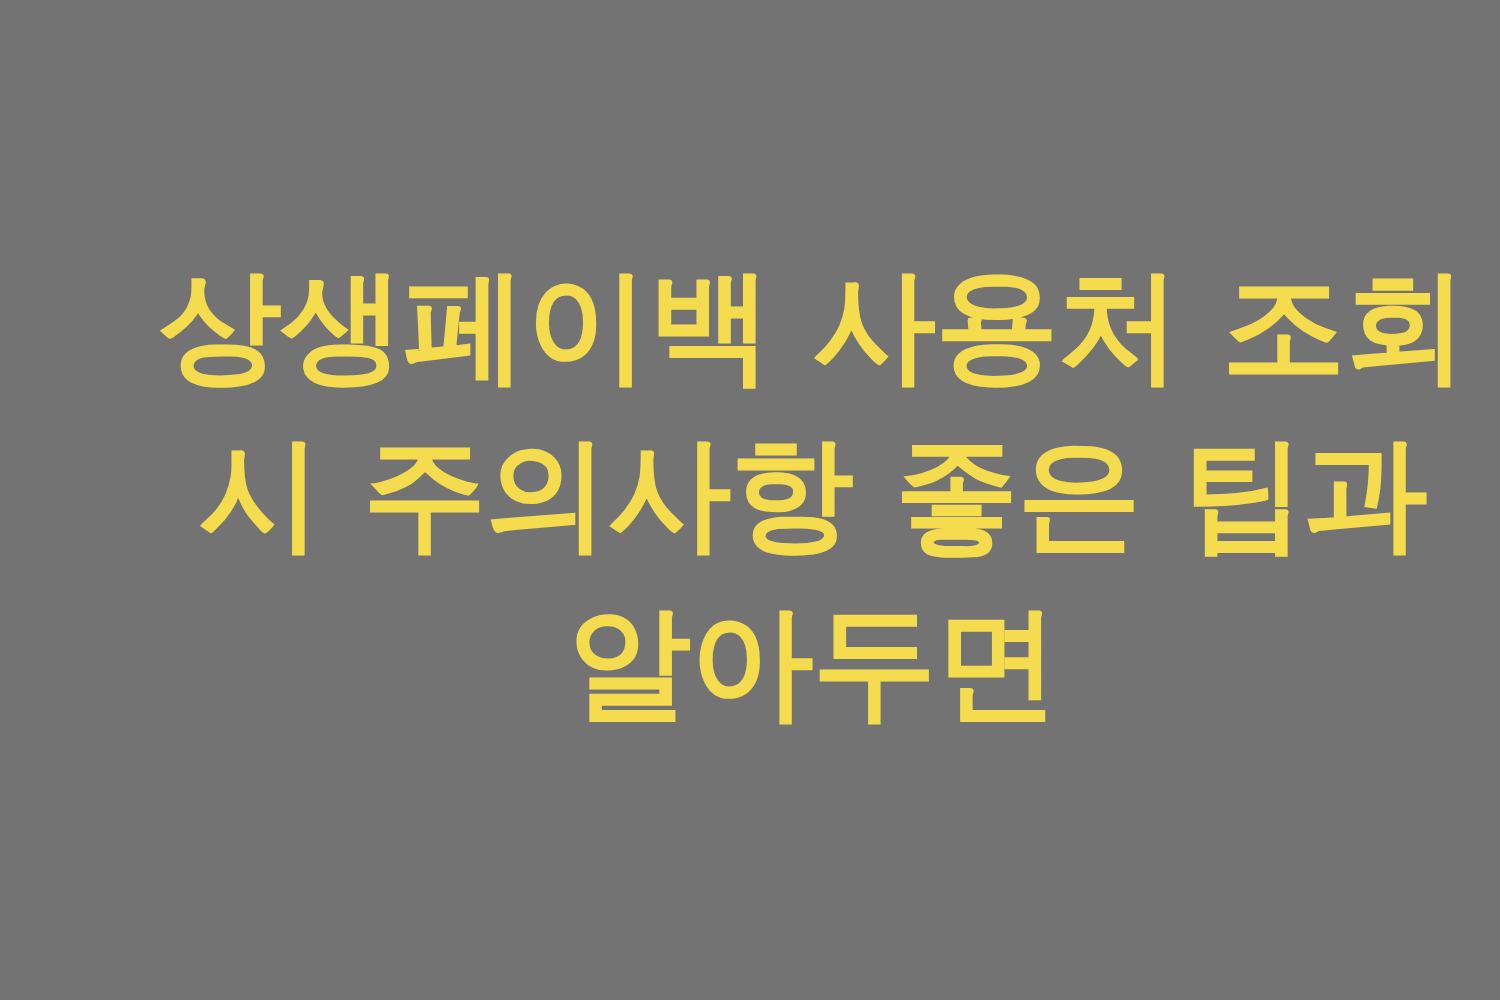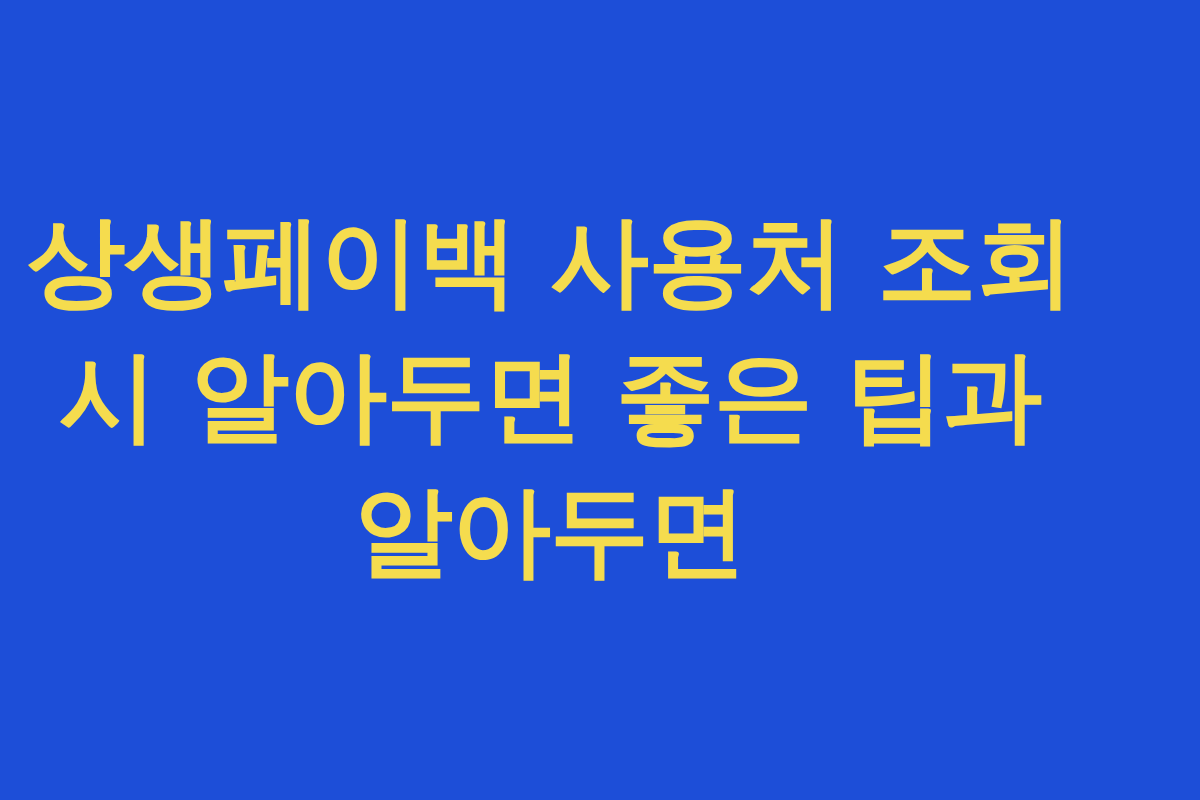--- a/index.html
+++ b/index.html
@@ -11,24 +11,24 @@
     width: 1200px;
     height: 800px;
     overflow: hidden;
     font-family: "DejaVu Sans", "Liberation Sans", sans-serif;
   }
 
   #banner {
     position: relative;
     width: 1200px;
     height: 800px;
-    background: #1d4ed8;
+    background: #737373;
     display: flex;
     align-items: center;
-    justify-content: flex-start;
+    justify-content: flex-end;
     box-sizing: border-box;
   }
 
   #title-block {
     width: 1100px;
     text-align: center;
     display: flex;
     flex-direction: column;
     align-items: center;
     justify-content: center;
@@ -50,16 +50,16 @@
   .title-line.line-1 { font-size: 99px; }
   .title-line.line-2 { font-size: 99px; }
   .title-line.line-3 { font-size: 99px; }
 </style>
 </head>
 <body>
 
 <div id="banner">
   <div id="title-block">
     <span class="title-line line-1">상생페이백 사용처 조회</span>
-    <span class="title-line line-2">시 알아두면 좋은 팁과</span>
+    <span class="title-line line-2">시 주의사항 좋은 팁과</span>
     <span class="title-line line-3">알아두면</span>
   </div>
 </div>
 
 </body></html>

